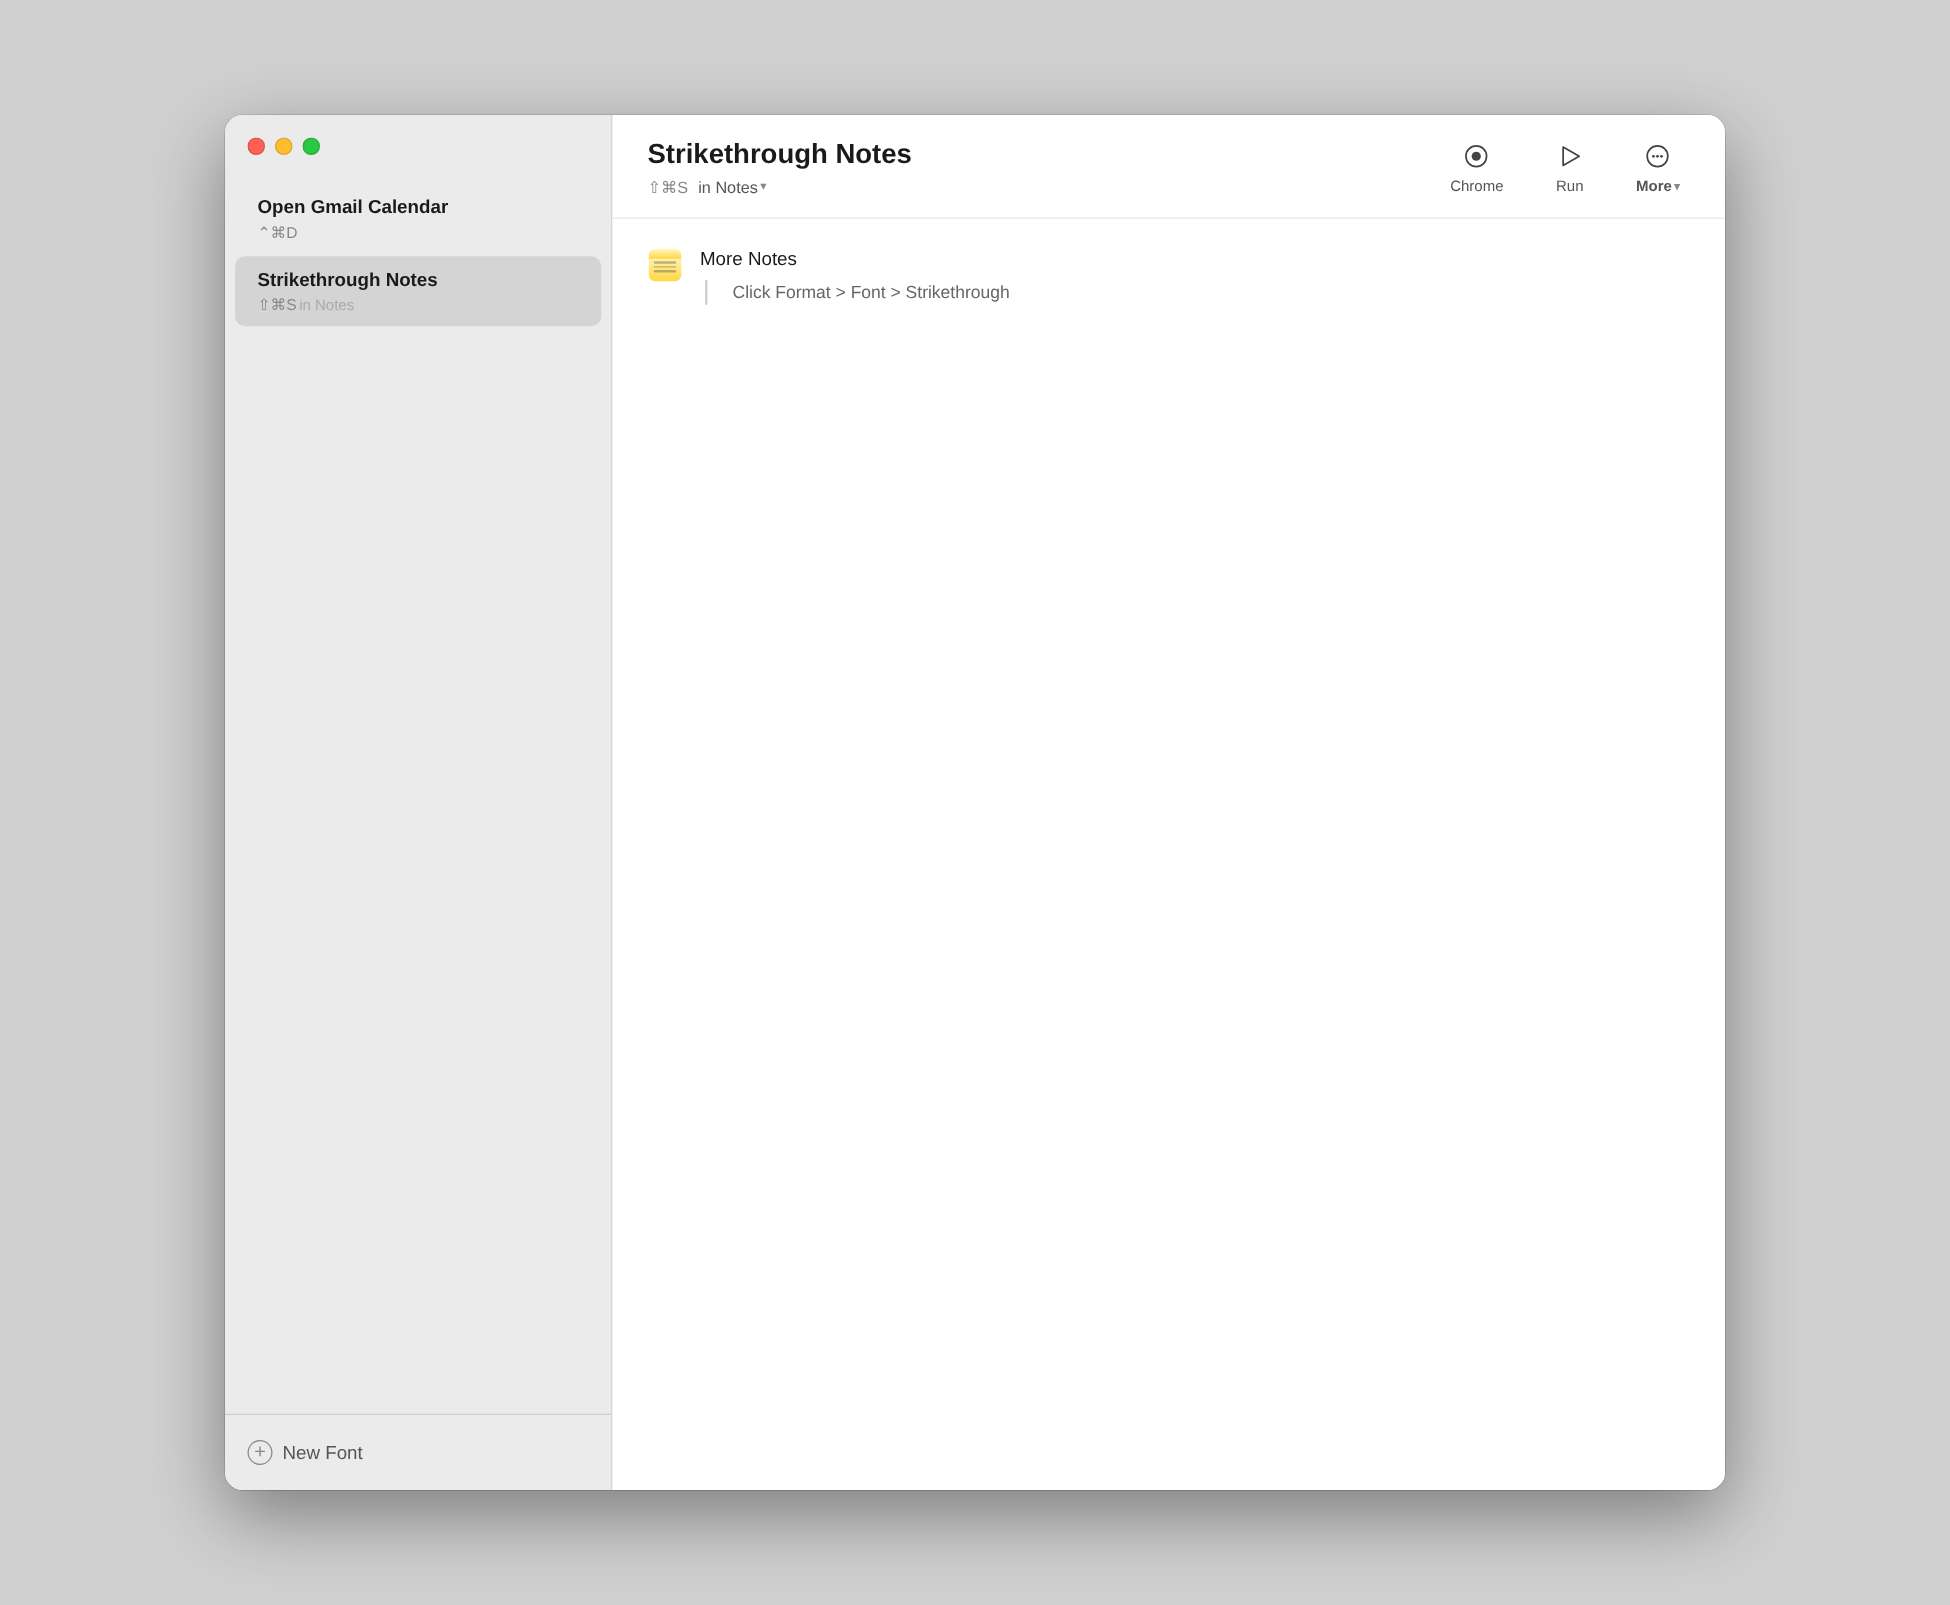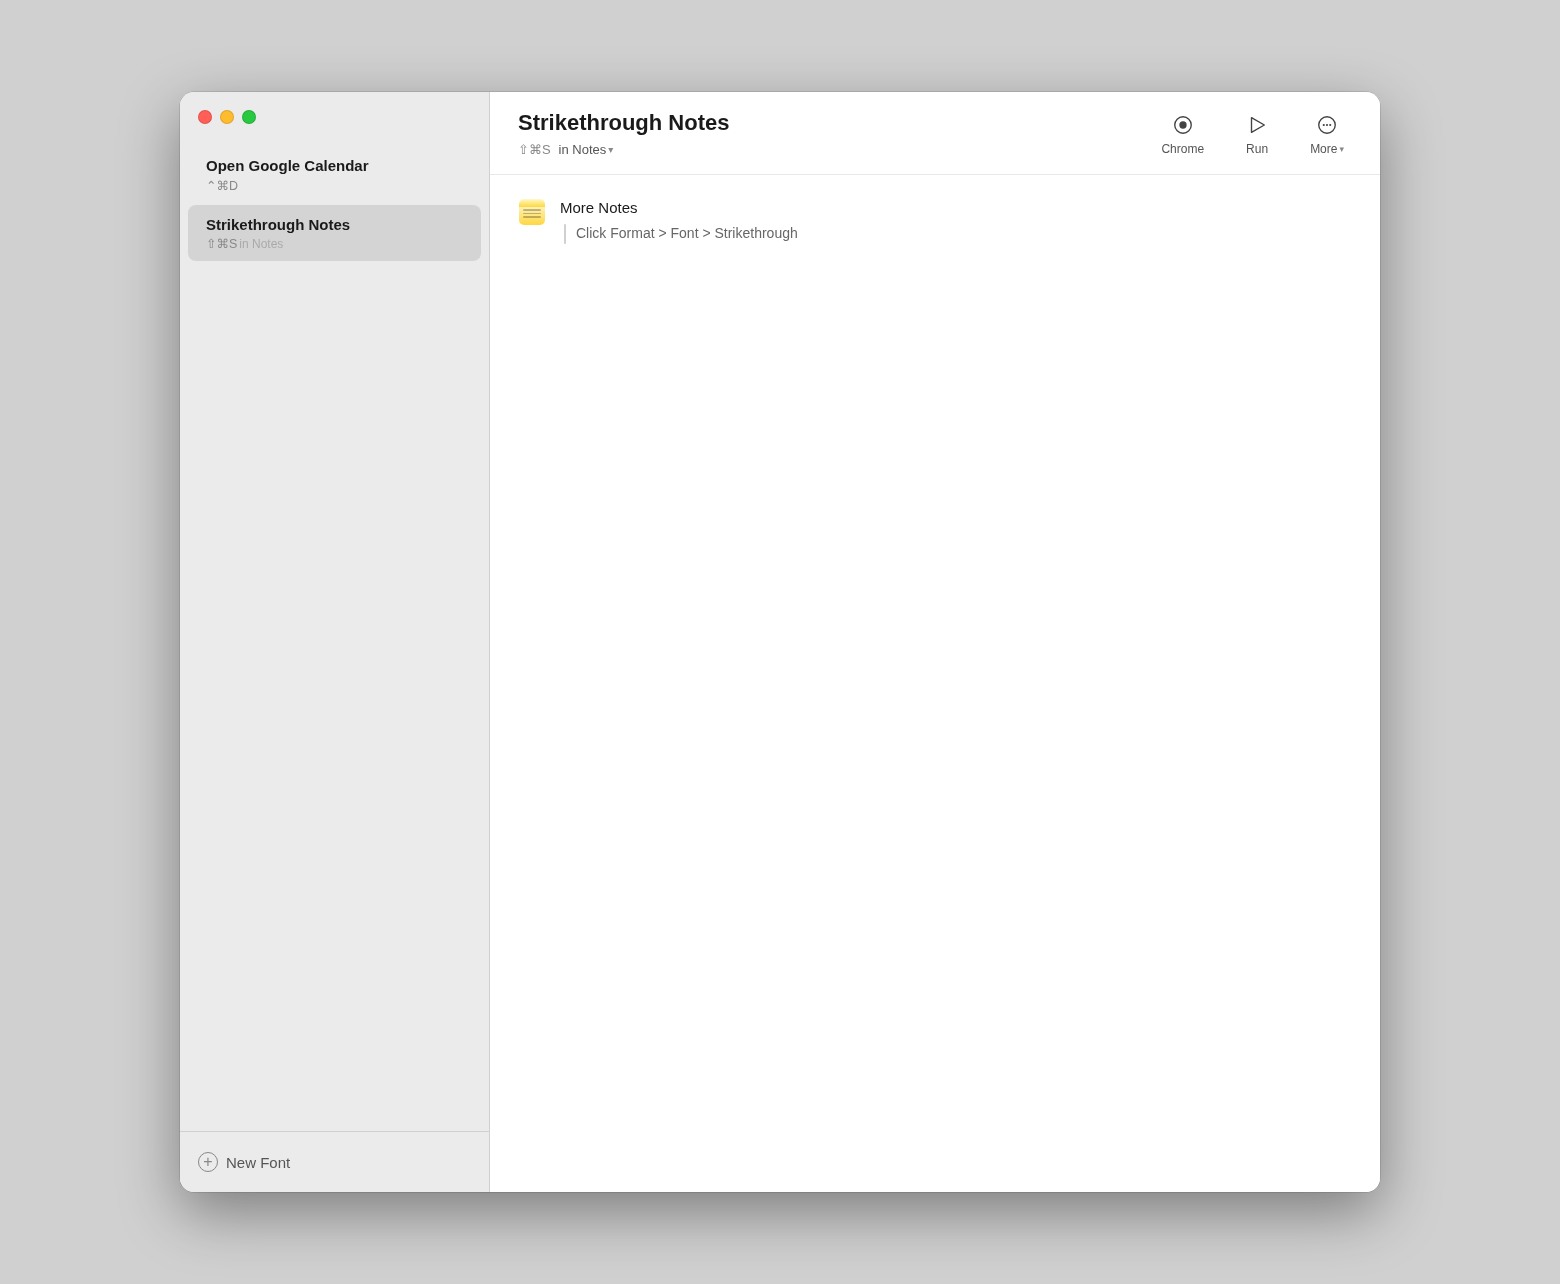--- a/index.html
+++ b/index.html
@@ -305,21 +305,21 @@
     .step-title {
       font-size: 15px;
       font-weight: 500;
       color: #1a1a1a;
       line-height: 1.4;
     }
 
     .step-sub {
       display: flex;
       align-items: center;
-      gap: 10px;
+      gap: 20px;
       margin-top: 4px;
       padding-left: 4px;
     }
 
     .step-connector {
       width: 2px;
       height: 20px;
       background: #d0d0d0;
       border-radius: 1px;
       margin-top: 2px;
@@ -342,21 +342,21 @@
     <div class="sidebar">
       <div class="sidebar-traffic-lights">
         <div class="traffic-light tl-close"></div>
         <div class="traffic-light tl-minimize"></div>
         <div class="traffic-light tl-maximize"></div>
       </div>
 
       <div class="sidebar-items">
 
         <div class="macro-item">
-          <div class="macro-item-name">Open Google Calendar</div>
+          <div class="macro-item-name">Open Gmail Calendar</div>
           <div class="macro-item-shortcut">
             <span>⌃⌘D</span>
           </div>
         </div>
 
 
         <div class="macro-item selected">
           <div class="macro-item-name">Strikethrough Notes</div>
           <div class="macro-item-shortcut">
             <span>⇧⌘S</span>
@@ -410,21 +410,21 @@
 
           <button class="action-btn">
             <div class="action-icon">
               <svg viewBox="0 0 24 24">
                 <circle cx="12" cy="12" r="9"></circle>
                 <circle cx="8.5" cy="12" r="1.2" fill="#444" stroke="none"></circle>
                 <circle cx="12" cy="12" r="1.2" fill="#444" stroke="none"></circle>
                 <circle cx="15.5" cy="12" r="1.2" fill="#444" stroke="none"></circle>
               </svg>
             </div>
-            <div style="display:flex;align-items:center;gap:2px;">
+            <div style="display:flex;align-items:center;gap:2px;font-weight:bold;">
               <span class="action-label">More</span>
               <span style="font-size:9px;color:#888;">▾</span>
             </div>
           </button>
         </div>
       </div>
 
       <div class="steps-area">
 
         <div class="step-row">

